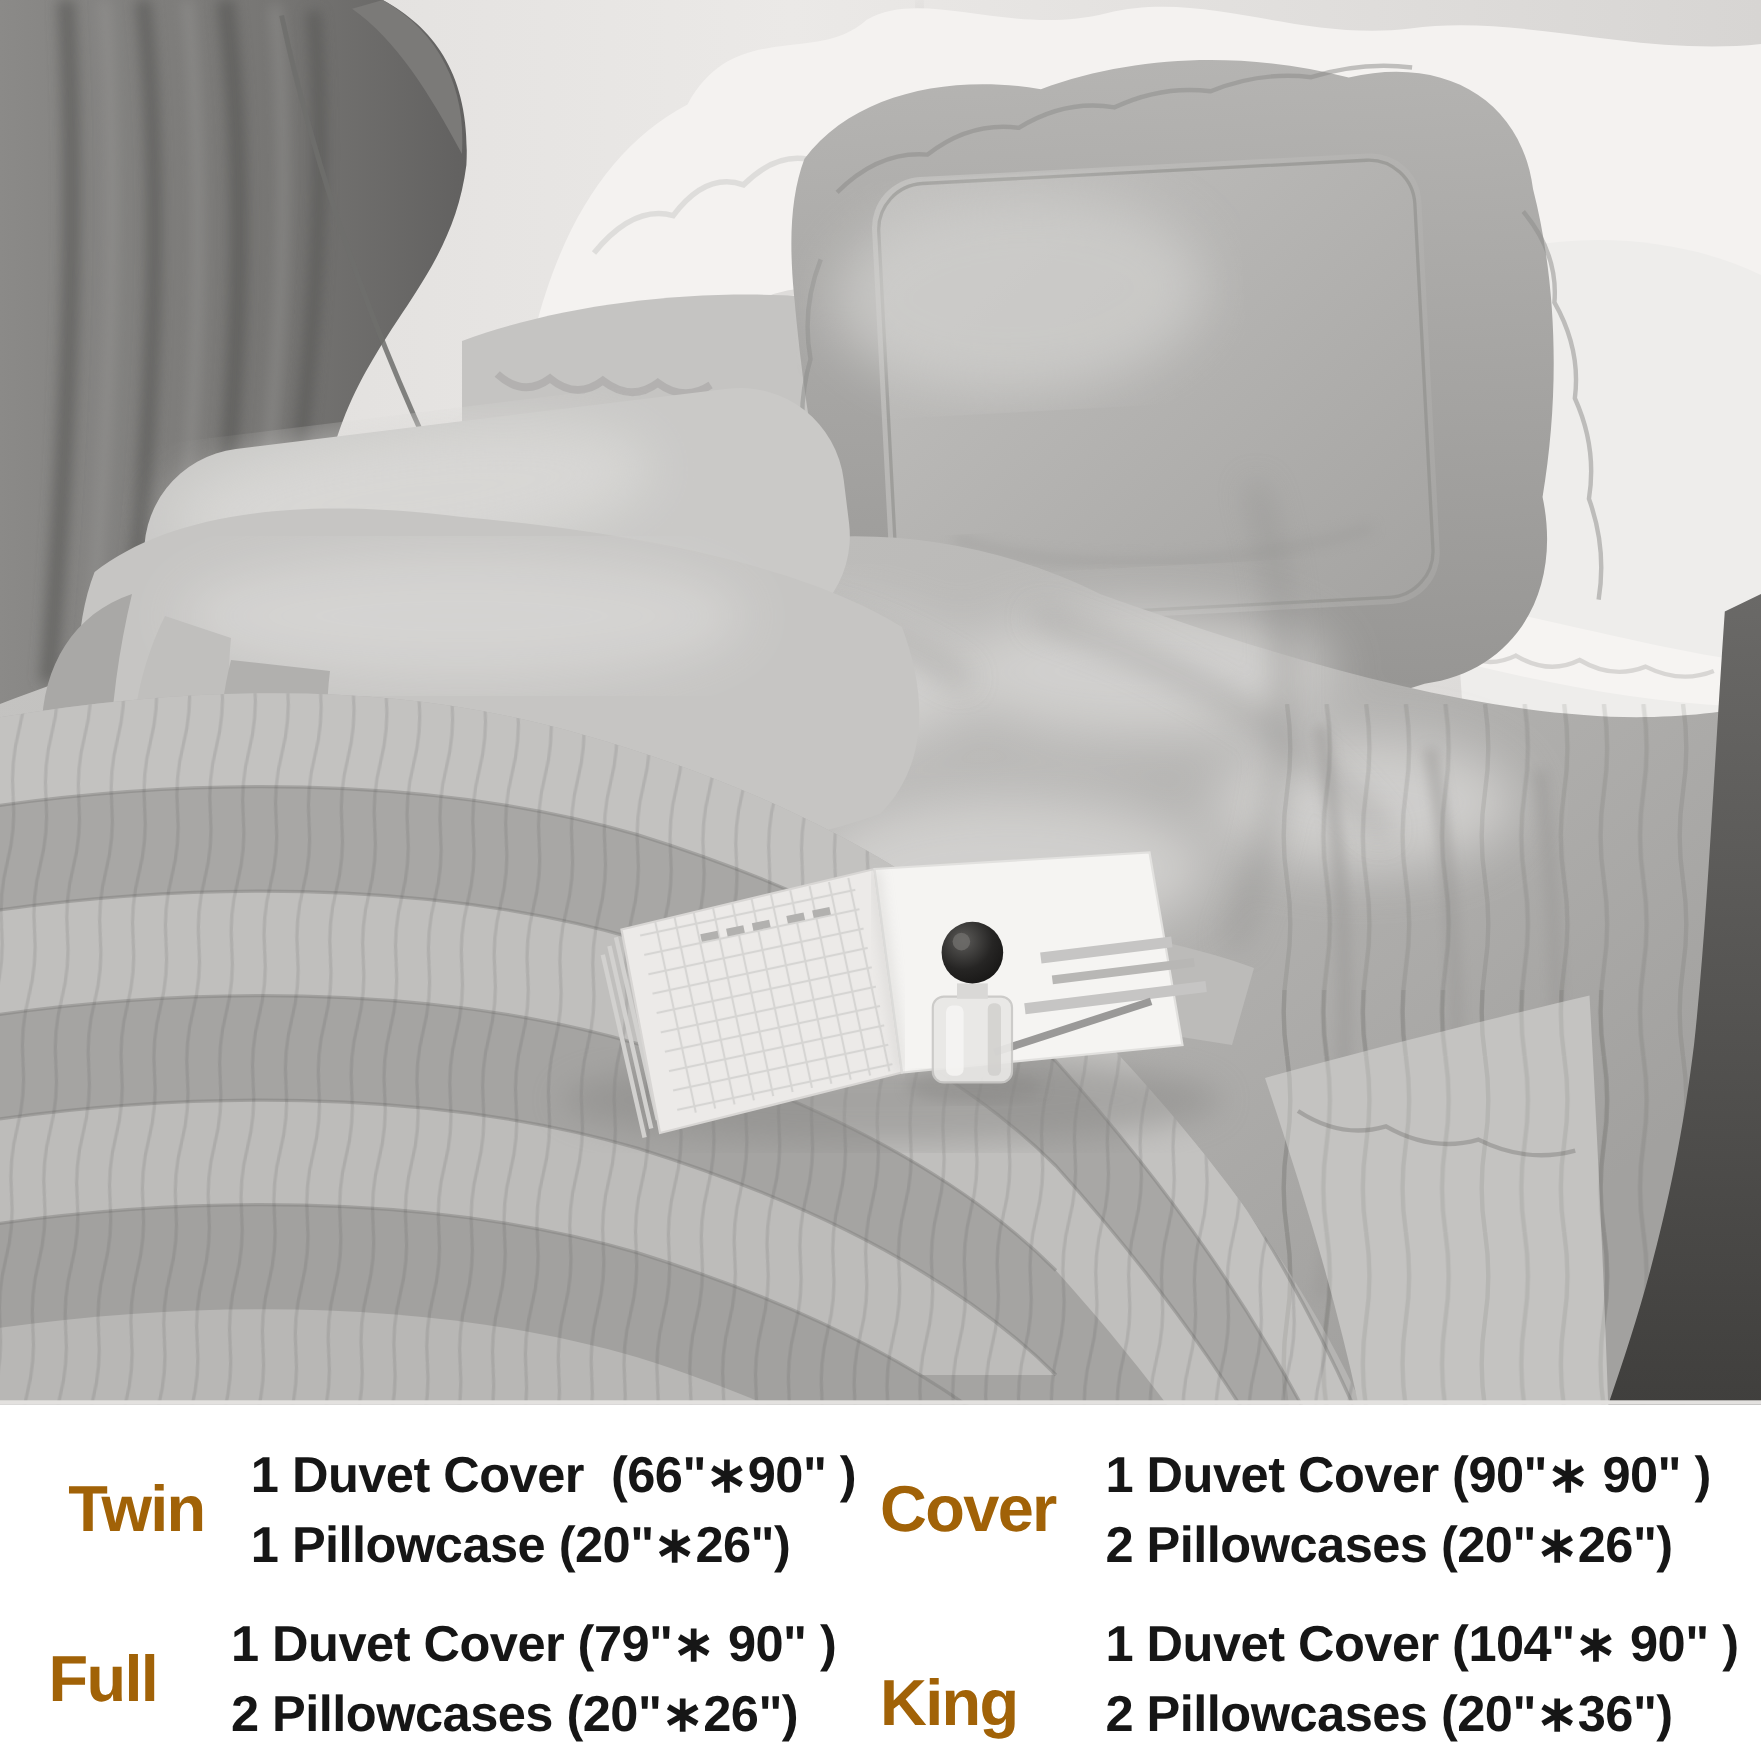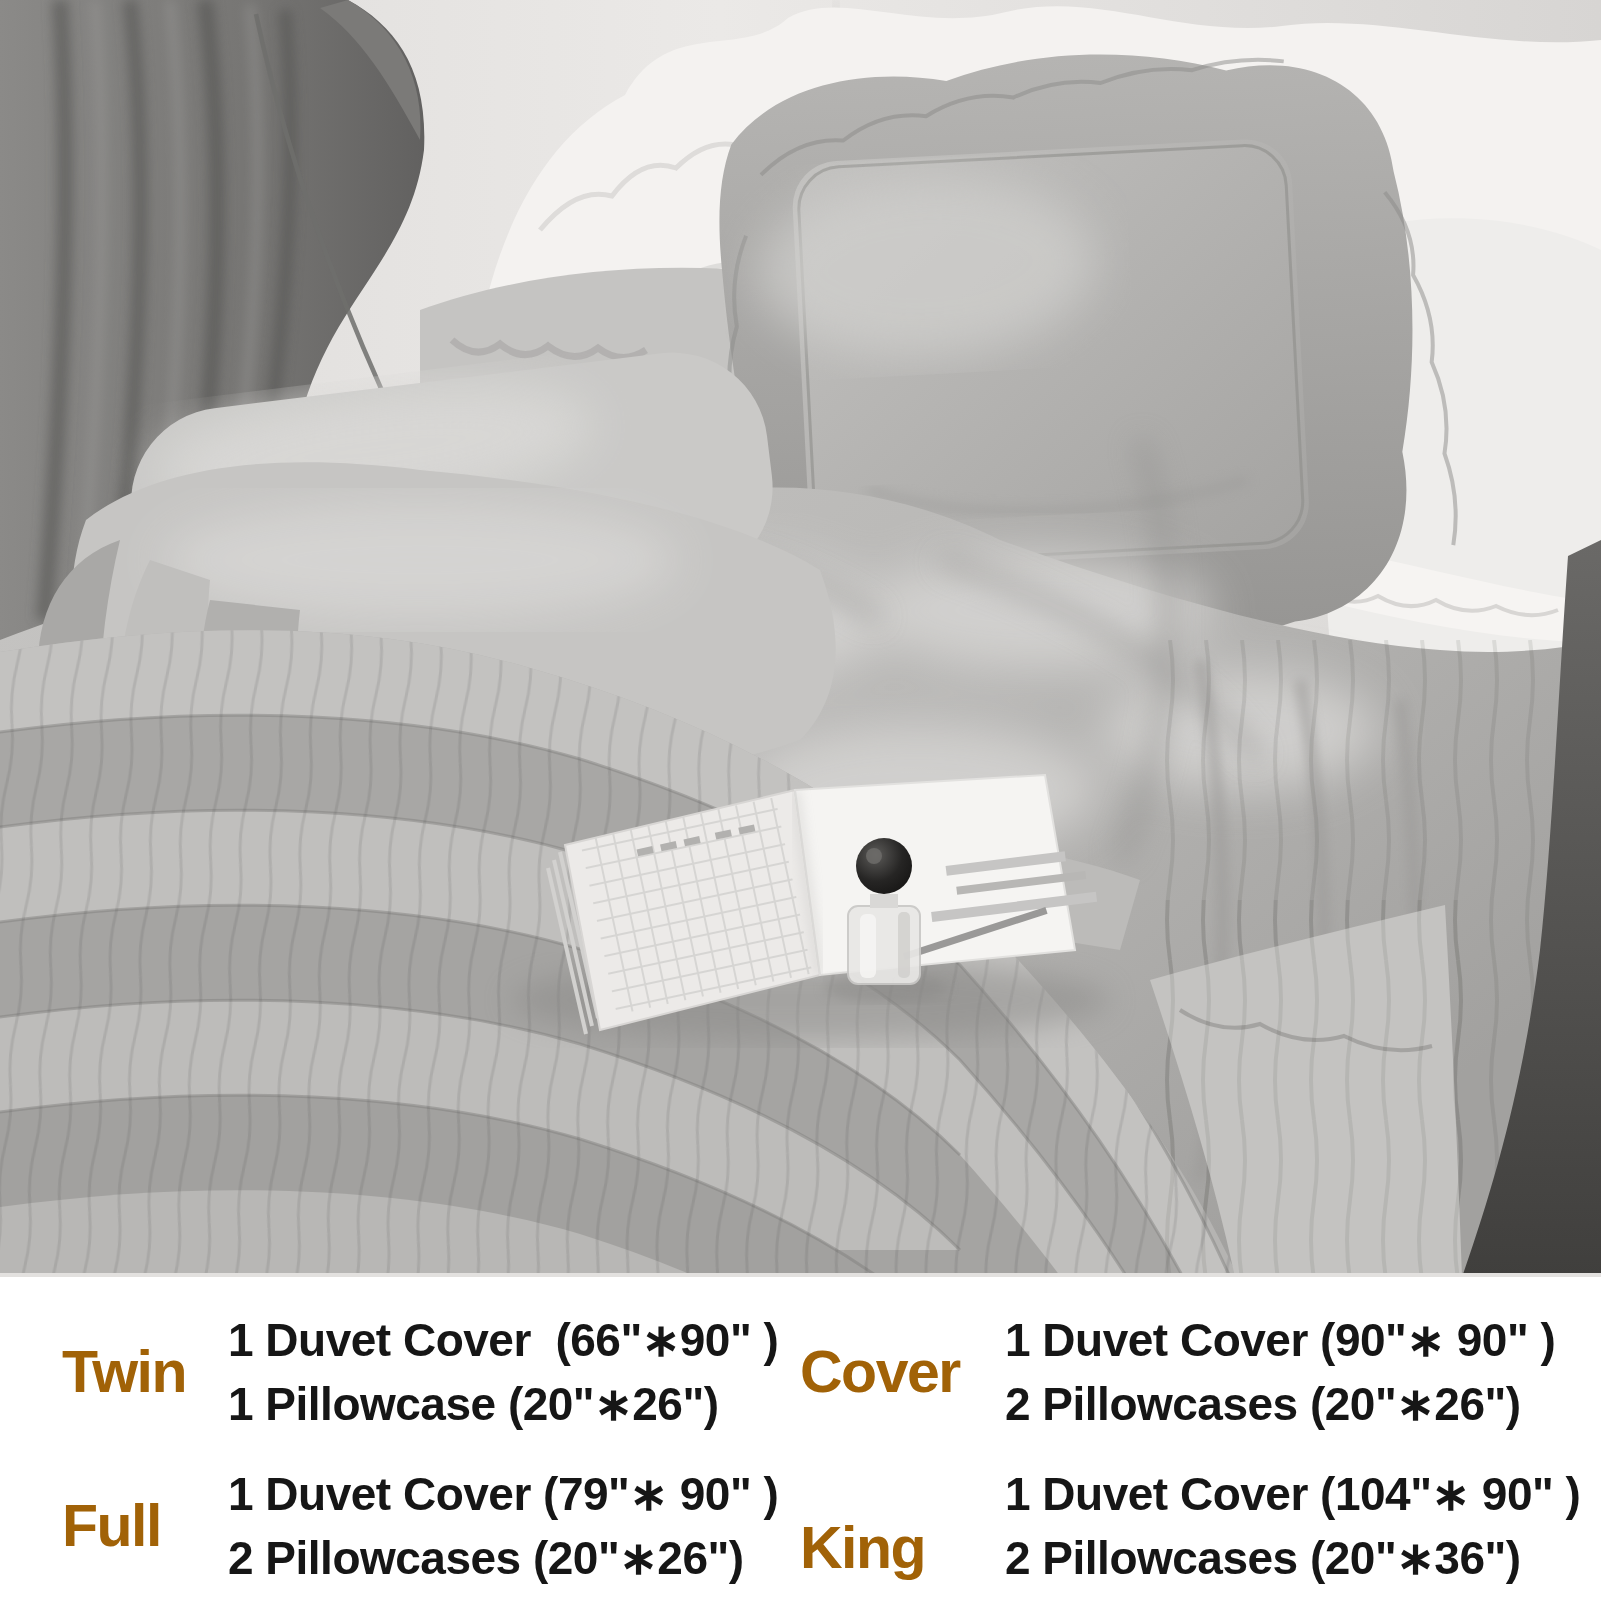--- a/index.html
+++ b/index.html
@@ -256,21 +256,21 @@
     </div>
 
     <div class="size-row" style="left:800px; top:30px;">
       <div class="size-label" style="width:205px;">Cover</div>
       <div class="specs">
         <div>1 Duvet Cover (90"∗ 90" )</div>
         <div>2 Pillowcases (20"∗26")</div>
       </div>
     </div>
 
-    <div class="size-row" style="left:62px; top:184px;justify-content:flex-end;">
+    <div class="size-row" style="left:44px; top:184px;justify-content:flex-end;">
       <div class="size-label" style="width:166px;">Full</div>
       <div class="specs">
         <div>1 Duvet Cover (79"∗ 90" )</div>
         <div>2 Pillowcases (20"∗26")</div>
       </div>
     </div>
 
     <div class="size-row" style="left:800px; top:184px;">
       <div class="size-label" style="width:205px;margin-top:44px;">King</div>
       <div class="specs">

